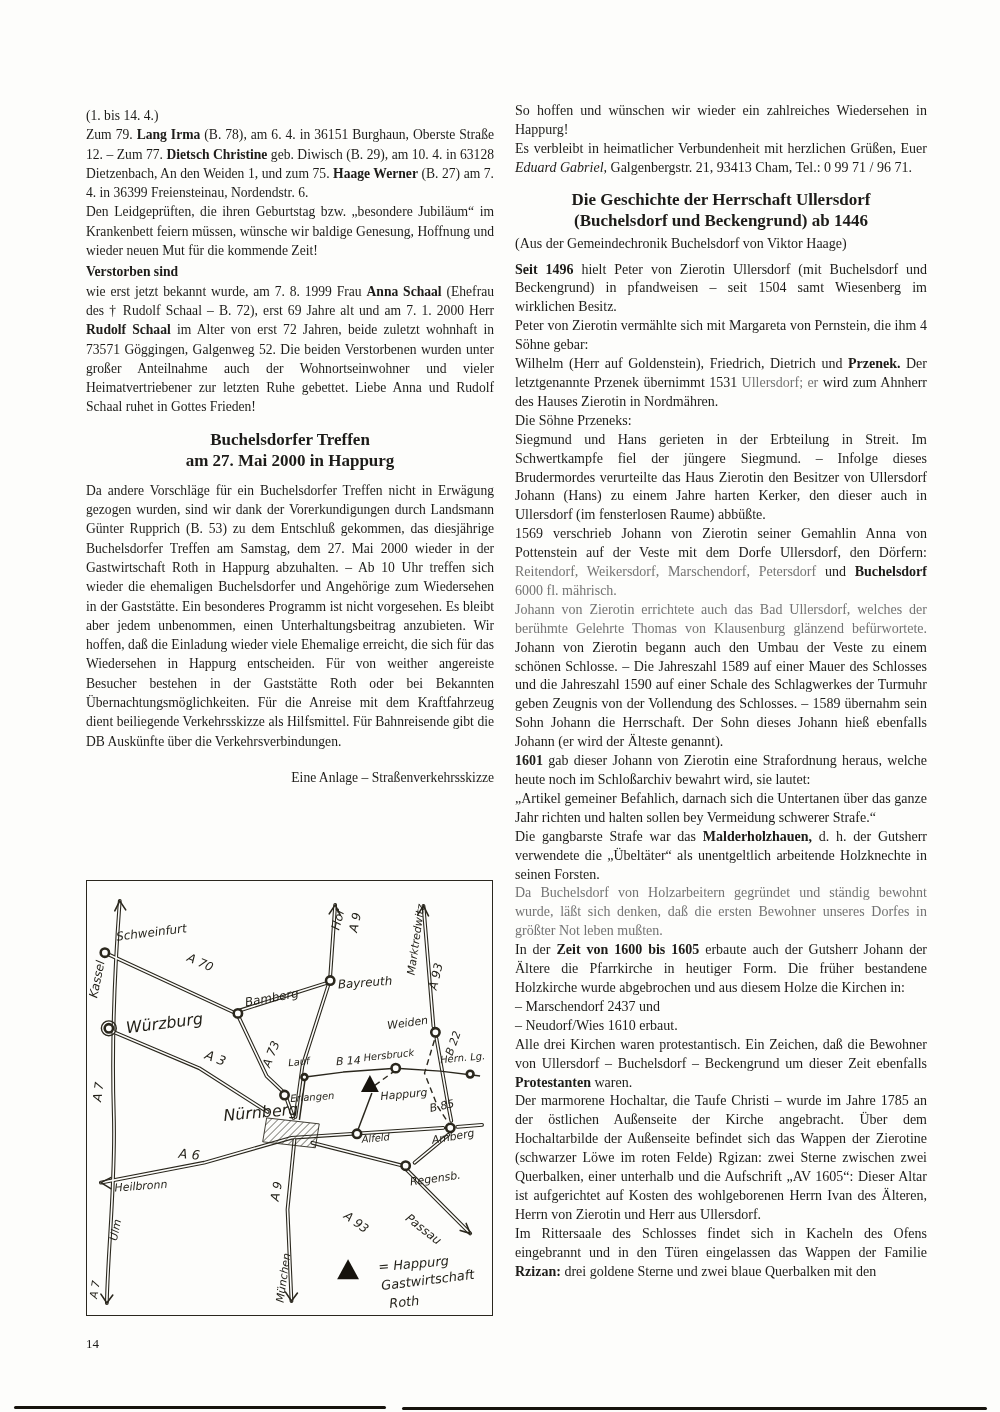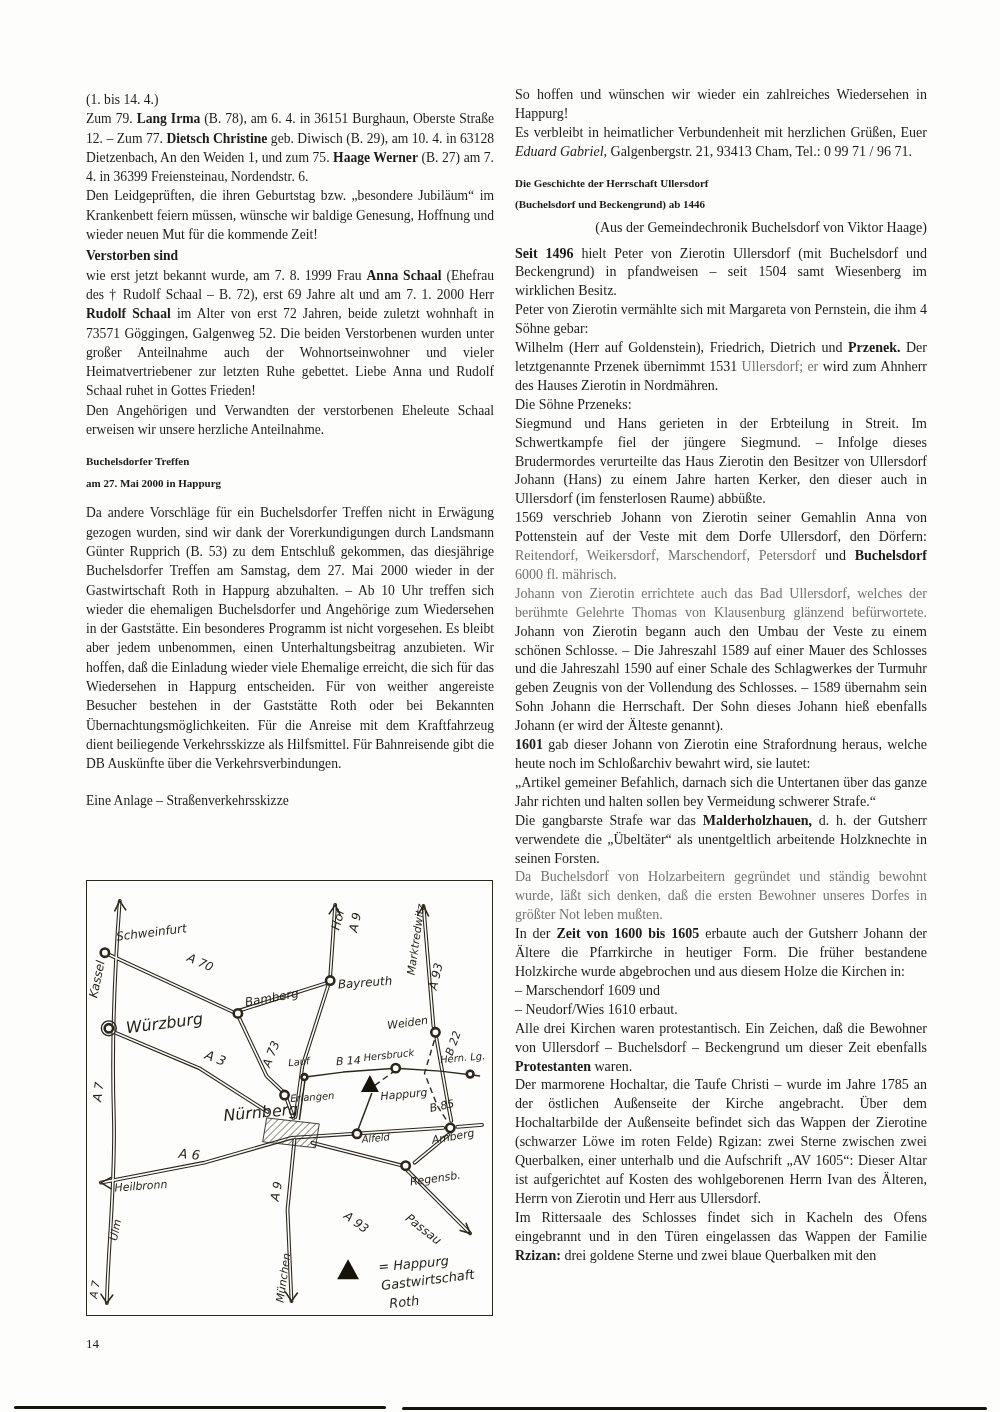--- a/index.html
+++ b/index.html
@@ -4,35 +4,35 @@
 <style>
   * { margin:0; padding:0; box-sizing:border-box; }
   html,body { width:1000px; height:1412px; }
   body {
     position:relative;
     background:#fdfdfb;
     color:#1d1c19;
     font-family:"Liberation Serif", serif;
     overflow:hidden;
   }
-  .col { position:absolute; }
+  .col { position:absolute;margin-top:16px; }
   .col-left  { left:86px;  top:90px;  width:408px; }
   .col-right { left:515px; top:86px;  width:412px; }
   p { text-align:justify; }
   .col-left  p { font-size:13.6px; line-height:19.3px; }
   .col-right p { font-size:14px; line-height:18.9px; }
   .b { font-weight:bold; }
   .i { font-style:italic; }
   .f { color:#737373; }
   .run-in-heading { font-weight:bold; font-size:13.6px; line-height:19.3px; margin-top:2px; }
-  .section-heading { text-align:left; font-weight:bold; font-size:11px; line-height:21.5px; }
+  .section-heading { text-align:center; font-weight:bold; font-size:17px; line-height:21.5px; }
   .treffen-heading { margin:12px 0 9px; }
   .history-heading { margin:11px 0 3px; }
-  .subheading { text-align:right; font-size:13.2px; margin-bottom:7px; }
-  .anlage { margin-top:17px; text-align:left; }
+  .subheading { text-align:left; font-size:13.2px; margin-bottom:7px; }
+  .anlage { margin-top:17px; text-align:right; }
   .map-figure {
     position:absolute; left:86px; top:880px; width:407px; height:436px;
     border:1.6px solid #2a271e; background:#fdfdfb;
   }
   .map-figure svg { width:100%; height:100%; display:block; }
   .map-label { font-family:"DejaVu Sans", sans-serif; font-style:italic; fill:#211f17; }
   .r-outer { fill:none; stroke:#2a271d; stroke-width:3.8; stroke-linejoin:round; stroke-linecap:round; }
   .r-inner { fill:none; stroke:#fdfdfb; stroke-width:1.6; stroke-linejoin:round; stroke-linecap:round; }
   .r-single { fill:none; stroke:#2a271d; stroke-width:1.5; stroke-linejoin:round; }
   .r-dash { fill:none; stroke:#2a271d; stroke-width:1.4; stroke-dasharray:6 4; }
@@ -49,21 +49,20 @@
 
 <div class="col col-left">
   <div>
       <p><span>(1. bis 14. 4.)</span></p>
       <p><span>Zum 79. </span><span class="b">Lang Irma</span><span> (B. 78), am 6. 4. in 36151 Burghaun, Oberste Straße 12. – Zum 77. </span><span class="b">Dietsch Christine</span><span> geb. Diwisch (B. 29), am 10. 4. in 63128 Dietzenbach, An den Weiden 1, und zum 75. </span><span class="b">Haage Werner</span><span> (B. 27) am 7. 4. in 36399 Freiensteinau, Nordendstr. 6.</span></p>
       <p><span>Den Leidgeprüften, die ihren Geburtstag bzw. „besondere Jubiläum“ im Krankenbett feiern müssen, wünsche wir baldige Genesung, Hoffnung und wieder neuen Mut für die kommende Zeit!</span></p>
     </div>
   <p class="run-in-heading">Verstorben sind</p>
   <div>
       <p><span>wie erst jetzt bekannt wurde, am 7. 8. 1999 Frau </span><span class="b">Anna Schaal</span><span> (Ehefrau des † Rudolf Schaal – B. 72), erst 69 Jahre alt und am 7. 1. 2000 Herr </span><span class="b">Rudolf Schaal</span><span> im Alter von erst 72 Jahren, beide zuletzt wohnhaft in 73571 Göggingen, Galgenweg 52. Die beiden Verstorbenen wurden unter großer Anteilnahme auch der Wohnortseinwohner und vieler Heimatvertriebener zur letzten Ruhe gebettet. Liebe Anna und Rudolf Schaal ruhet in Gottes Frieden!</span></p>
-      <p><span>Den Angehörigen und Verwandten der verstorbenen Eheleute Schaal erweisen wir unsere herzliche Anteilnahme.</span></p>
     </div>
   <div class="section-heading treffen-heading">
     <div>Buchelsdorfer Treffen</div>
     <div>am 27. Mai 2000 in Happurg</div>
   </div>
   <div>
       <p><span>Da andere Vorschläge für ein Buchelsdorfer Treffen nicht in Erwägung gezogen wurden, sind wir dank der Vorerkundigungen durch Landsmann Günter Rupprich (B. 53) zu dem Entschluß gekommen, das diesjährige Buchelsdorfer Treffen am Samstag, dem 27. Mai 2000 wieder in der Gastwirtschaft Roth in Happurg abzuhalten. – Ab 10 Uhr treffen sich wieder die ehemaligen Buchelsdorfer und Angehörige zum Wiedersehen in der Gaststätte. Ein besonderes Programm ist nicht vorgesehen. Es bleibt aber jedem unbenommen, einen Unterhaltungsbeitrag anzubieten. Wir hoffen, daß die Einladung wieder viele Ehemalige erreicht, die sich für das Wiedersehen in Happurg entscheiden. Für von weither angereiste Besucher bestehen in der Gaststätte Roth oder bei Bekannten Übernachtungsmöglichkeiten. Für die Anreise mit dem Kraftfahrzeug dient beiliegende Verkehrsskizze als Hilfsmittel. Für Bahnreisende gibt die DB Auskünfte über die Verkehrsverbindungen.</span></p>
     </div>
   <p class="anlage">Eine Anlage – Straßenverkehrsskizze</p>
 </div>
@@ -84,21 +83,21 @@
       <p><span>Wilhelm (Herr auf Goldenstein), Friedrich, Dietrich und </span><span class="b">Przenek.</span><span> Der letztgenannte Przenek übernimmt 1531 </span><span class="f">Ullersdorf; er</span><span> wird zum Ahnherr des Hauses Zierotin in Nordmähren.</span></p>
       <p><span>Die Söhne Przeneks:</span></p>
       <p><span>Siegmund und Hans gerieten in der Erbteilung in Streit. Im Schwertkampfe fiel der jüngere Siegmund. – Infolge dieses Brudermordes verurteilte das Haus Zierotin den Besitzer von Ullersdorf Johann (Hans) zu einem Jahre harten Kerker, den dieser auch in Ullersdorf (im fensterlosen Raume) abbüßte.</span></p>
       <p><span>1569 verschrieb Johann von Zierotin seiner Gemahlin Anna von Pottenstein auf der Veste mit dem Dorfe Ullersdorf, den Dörfern: </span><span class="f">Reitendorf, Weikersdorf, Marschendorf, Petersdorf</span><span> und </span><span class="b">Buchelsdorf</span><span class="f"> 6000 fl. mährisch.</span></p>
       <p><span class="f">Johann von Zierotin errichtete auch das Bad Ullersdorf, welches der berühmte Gelehrte Thomas von Klausenburg glänzend befürwortete.</span><span> Johann von Zierotin begann auch den Umbau der Veste zu einem schönen Schlosse. – Die Jahreszahl 1589 auf einer Mauer des Schlosses und die Jahreszahl 1590 auf einer Schale des Schlagwerkes der Turmuhr geben Zeugnis von der Vollendung des Schlosses. – 1589 übernahm sein Sohn Johann die Herrschaft. Der Sohn dieses Johann hieß ebenfalls Johann (er wird der Älteste genannt).</span></p>
       <p><span class="b">1601</span><span> gab dieser Johann von Zierotin eine Strafordnung heraus, welche heute noch im Schloßarchiv bewahrt wird, sie lautet:</span></p>
       <p><span>„Artikel gemeiner Befahlich, darnach sich die Untertanen über das ganze Jahr richten und halten sollen bey Vermeidung schwerer Strafe.“</span></p>
       <p><span>Die gangbarste Strafe war das </span><span class="b">Malderholzhauen,</span><span> d. h. der Gutsherr verwendete die „Übeltäter“ als unentgeltlich arbeitende Holzknechte in seinen Forsten.</span></p>
       <p><span class="f">Da Buchelsdorf von Holzarbeitern gegründet und ständig bewohnt wurde, läßt sich denken, daß die ersten Bewohner unseres Dorfes in größter Not leben mußten.</span></p>
       <p><span>In der </span><span class="b">Zeit von 1600 bis 1605</span><span> erbaute auch der Gutsherr Johann der Ältere die Pfarrkirche in heutiger Form. Die früher bestandene Holzkirche wurde abgebrochen und aus diesem Holze die Kirchen in:</span></p>
-      <p><span>– Marschendorf 1609 und</span></p>
+      <p><span>– Marschendorf 2437 und</span></p>
       <p><span>– Neudorf/Wies 1610 erbaut.</span></p>
       <p><span>Alle drei Kirchen waren protestantisch. Ein Zeichen, daß die Bewohner von Ullersdorf – Buchelsdorf – Beckengrund um dieser Zeit ebenfalls </span><span class="b">Protestanten</span><span> waren.</span></p>
       <p><span>Der marmorene Hochaltar, die Taufe Christi – wurde im Jahre 1785 an der östlichen Außenseite der Kirche angebracht. Über dem Hochaltarbilde der Außenseite befindet sich das Wappen der Zierotine (schwarzer Löwe im roten Felde) Rgizan: zwei Sterne zwischen zwei Querbalken, einer unterhalb und die Aufschrift „AV 1605“: Dieser Altar ist aufgerichtet auf Kosten des wohlgeborenen Herrn Ivan des Älteren, Herrn von Zierotin und Herr aus Ullersdorf.</span></p>
       <p><span>Im Rittersaale des Schlosses findet sich in Kacheln des Ofens eingebrannt und in den Türen eingelassen das Wappen der Familie </span><span class="b">Rzizan:</span><span> drei goldene Sterne und zwei blaue Querbalken mit den</span></p>
     </div>
 </div>
 
 <figure class="map-figure">
   <svg viewBox="0 0 408 436" preserveAspectRatio="none">
     <defs>

